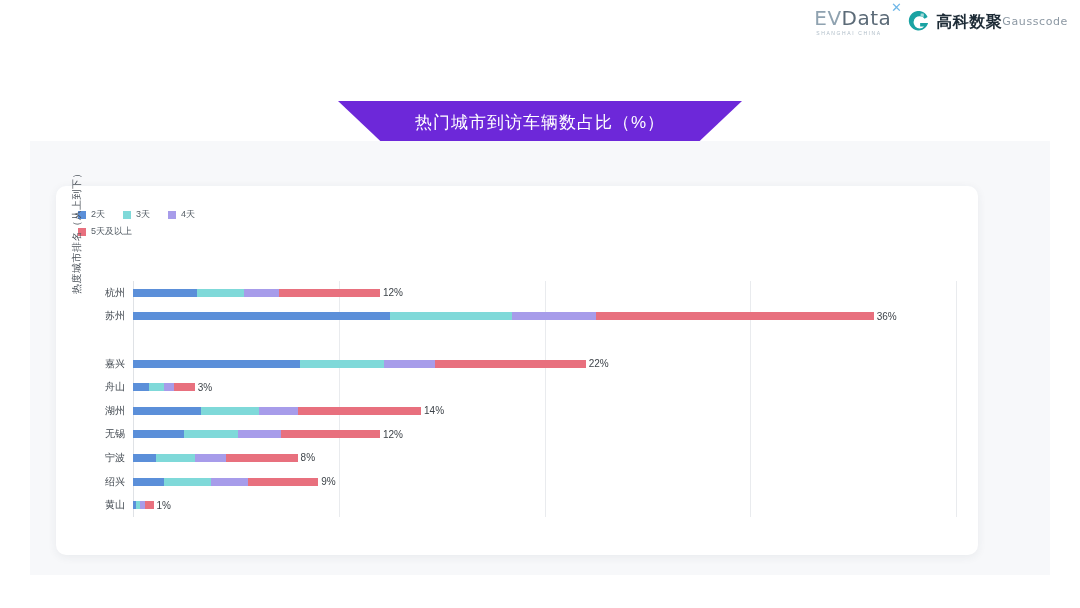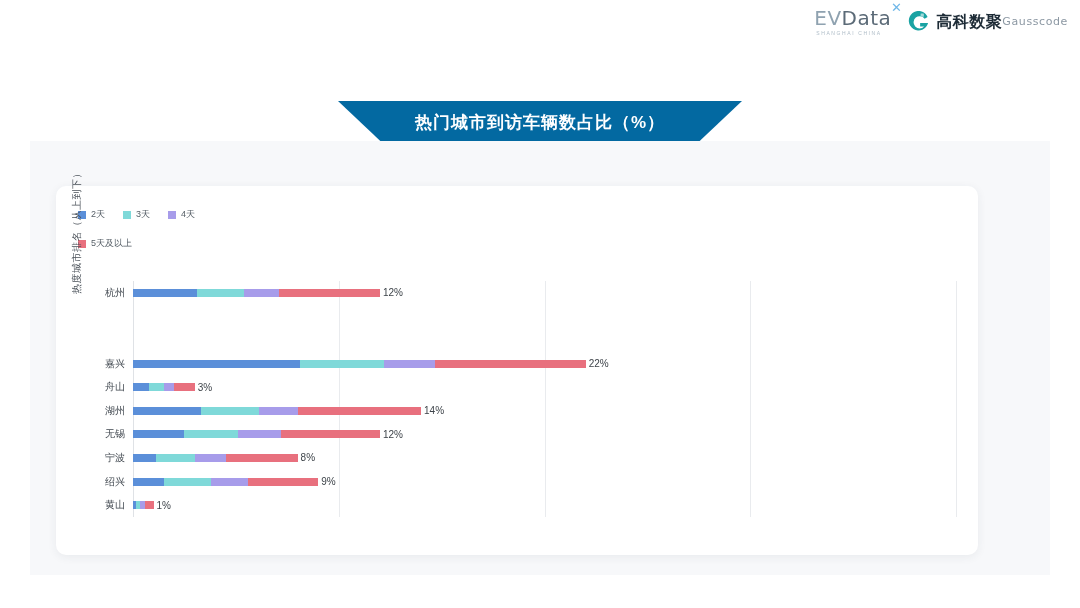--- a/index.html
+++ b/index.html
@@ -86,24 +86,24 @@
   }
 
   
   .title-banner {
     position: absolute;
     left: 50%;
     transform: translateX(-50%);
     top: 101px;
     width: 404px;
     height: 42px;
-    background: #0369a1;
+    background: #6d28d9;
     color: #ffffff;
     font-size: 17px;
-    font-weight: bold;
+    font-weight: normal;
     letter-spacing: 1px;
     display: flex;
     align-items: center;
     justify-content: center;
     clip-path: polygon(0 0, 100% 0, 89% 100%, 11% 100%);
   }
 
   
   .gray-panel {
     position: absolute;
@@ -125,21 +125,21 @@
   }
 
   
   .legend {
     position: absolute;
     left: 22px;
     top: 22px;
     width: 260px;
     display: flex;
     flex-wrap: wrap;
-    gap: 16px 0;
+    gap: 4px 0;
   }
   .legend-item {
     display: flex;
     align-items: center;
     font-size: 9px;
     color: #555e66;
     margin-right: 18px;
   }
   .legend-item .swatch {
     width: 8px;
@@ -307,20 +307,30 @@
           <div class="row" style="top: 0px; height: 23.6px;">
             <div class="row-label">杭州</div>
             <div class="bar" style="width: 246.9px;">
               <div class="seg" style="width: 63.7825px; background: rgb(91, 143, 217);"></div>
               <div class="seg" style="width: 47.3225px; background: rgb(127, 217, 217);"></div>
               <div class="seg" style="width: 34.9775px; background: rgb(167, 156, 234);"></div>
               <div class="seg" style="width: 100.817px; background: rgb(232, 112, 126);"></div>
             </div>
             <div class="bar-value" style="left: 246.9px;">12%</div>
           </div>
+          <div class="row" style="top: 23.6px; height: 23.6px;">
+            <div class="row-label">苏州</div>
+            <div class="bar" style="width: 740.7px;">
+              <div class="seg" style="width: 257.188px; background: rgb(91, 143, 217);"></div>
+              <div class="seg" style="width: 121.392px; background: rgb(127, 217, 217);"></div>
+              <div class="seg" style="width: 84.3575px; background: rgb(167, 156, 234);"></div>
+              <div class="seg" style="width: 277.762px; background: rgb(232, 112, 126);"></div>
+            </div>
+            <div class="bar-value" style="left: 740.7px;">36%</div>
+          </div>
           <div class="row" style="top: 70.8px; height: 23.6px; padding-left: 44px;">
             <div class="row-label">嘉兴</div>
             <div class="bar" style="width: 452.65px;">
               <div class="seg" style="width: 166.657px; background: rgb(91, 143, 217);"></div>
               <div class="seg" style="width: 84.3575px; background: rgb(127, 217, 217);"></div>
               <div class="seg" style="width: 51.4375px; background: rgb(167, 156, 234);"></div>
               <div class="seg" style="width: 150.197px; background: rgb(232, 112, 126);"></div>
             </div>
             <div class="bar-value" style="left: 452.65px;">22%</div>
           </div>

